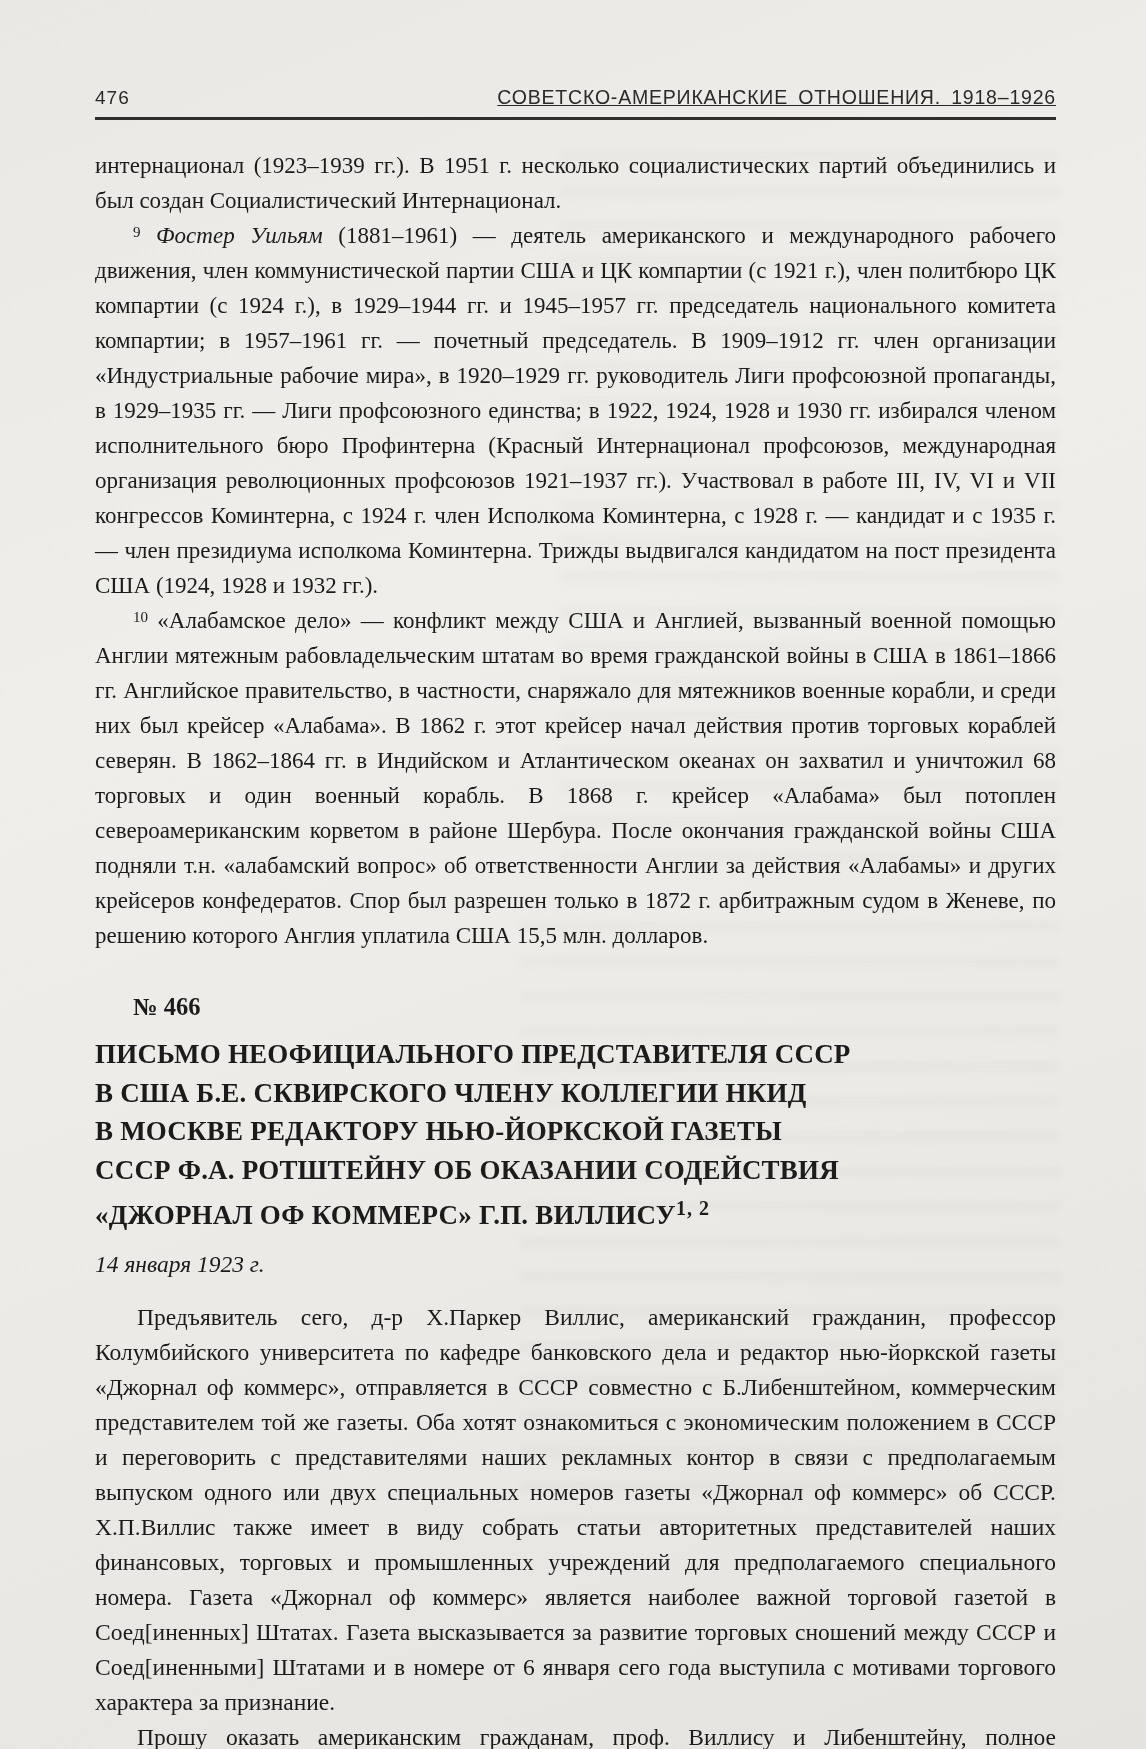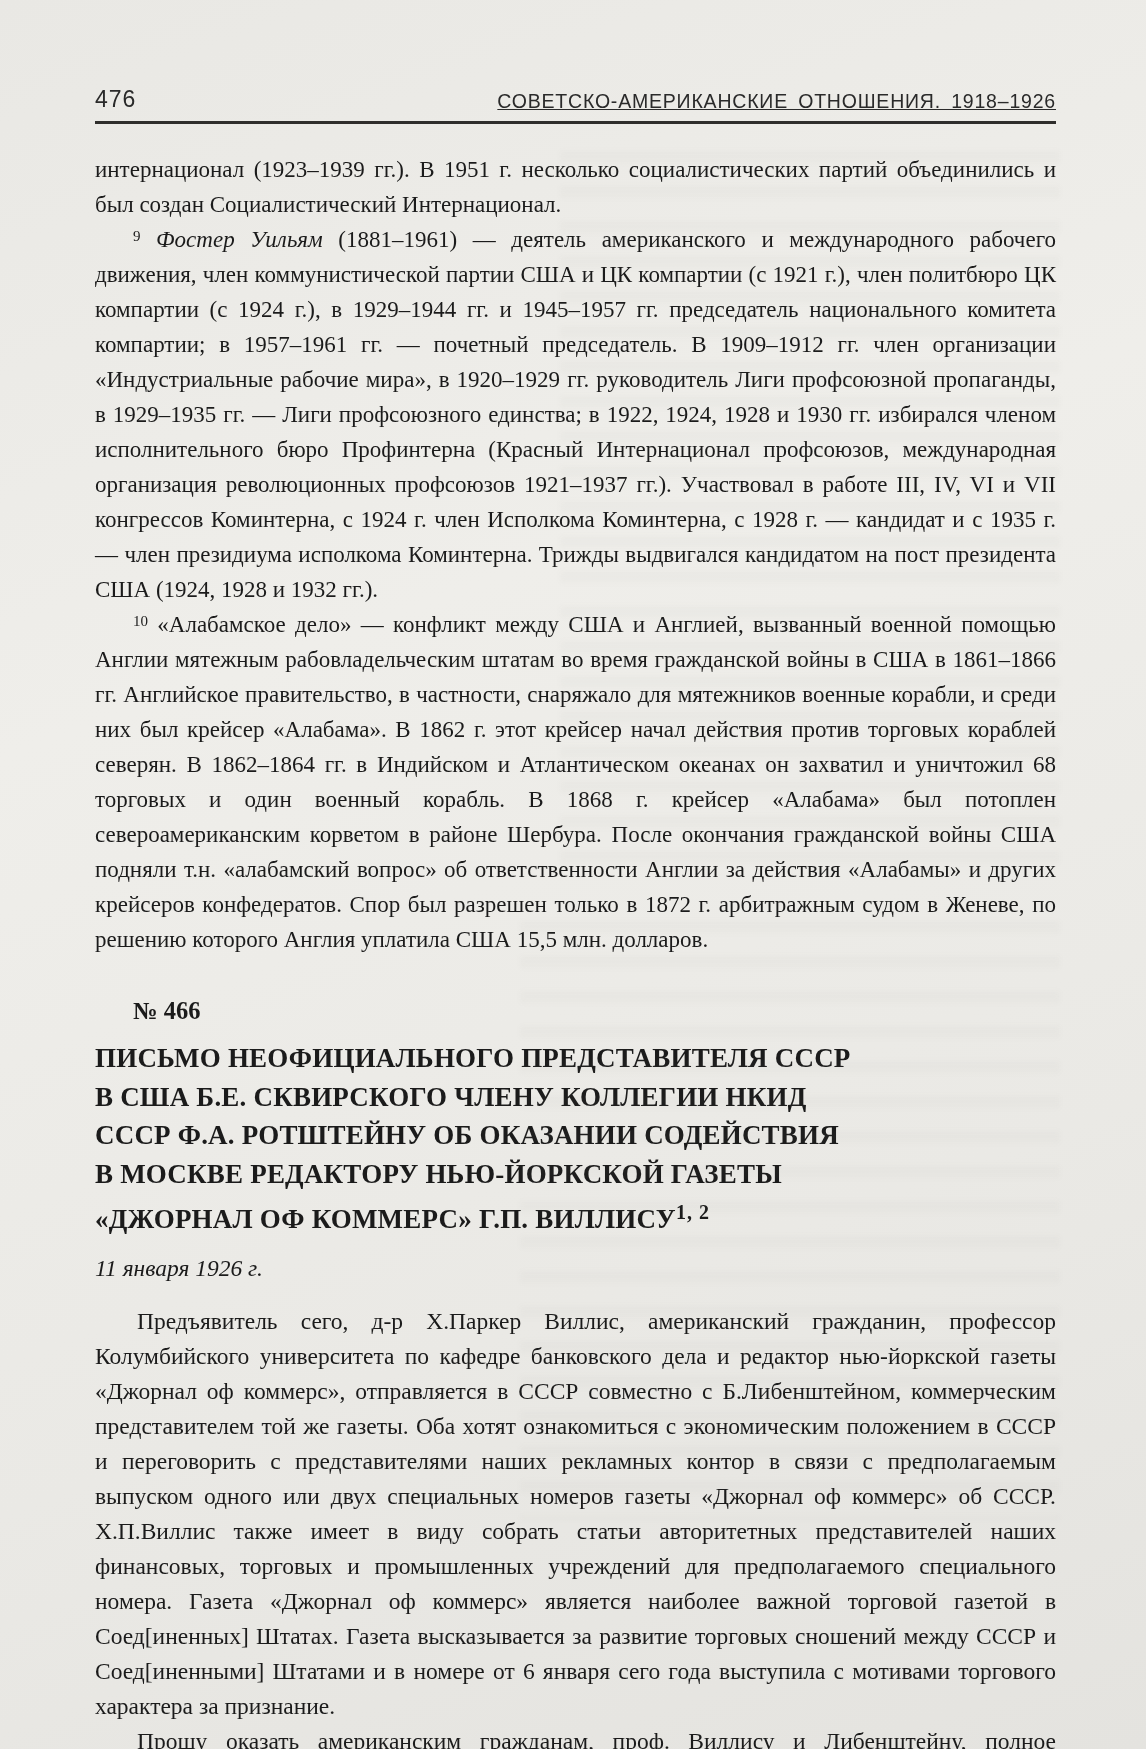--- a/index.html
+++ b/index.html
@@ -31,21 +31,21 @@
   }
   .ghost-a{left:560px;top:130px;width:500px;height:740px;}
   .ghost-b{left:520px;top:900px;width:540px;height:620px;}
 
   .running-head{
     display:flex;justify-content:space-between;align-items:flex-end;
     font-family:"Liberation Sans", sans-serif;
     border-bottom:3px solid #2f2e2c;
     padding-bottom:8px;
   }
-  .page-number{font-size:23px;color:#2a2a2a;letter-spacing:1px;}
+  .page-number{font-size:19px;color:#2a2a2a;letter-spacing:1px;}
   .running-title{font-size:19.5px;color:#2a2a2a;letter-spacing:.8px;word-spacing:4px;text-decoration:underline;}
 
   .text-block{margin-top:28px;font-size:23px;line-height:35px;text-align:justify;}
   .text-block p{margin:0;}
   .fn-indent{text-indent:38px;}
   sup.fn-marker{font-size:15px;line-height:0;vertical-align:6px;}
 
   .doc-number{
     margin-top:40px;
     font-weight:bold;
@@ -85,25 +85,25 @@
     <p>интернационал (1923–1939 гг.). В 1951 г. несколько социалистических партий объединились и был создан Социалистический Интернационал.</p>
     <p class="fn-indent"><sup class="fn-marker">9</sup> <i>Фостер Уильям</i><span> (1881–1961) — деятель американского и международного рабочего движения, член коммунистической партии США и ЦК компартии (с 1921 г.), член политбюро ЦК компартии (с 1924 г.), в 1929–1944 гг. и 1945–1957 гг. председатель национального комитета компартии; в 1957–1961 гг. — почетный председатель. В 1909–1912 гг. член организации «Индустриальные рабочие мира», в 1920–1929 гг. руководитель Лиги профсоюзной пропаганды, в 1929–1935 гг. — Лиги профсоюзного единства; в 1922, 1924, 1928 и 1930 гг. избирался членом исполнительного бюро Профинтерна (Красный Интернационал профсоюзов, международная организация революционных профсоюзов 1921–1937 гг.). Участвовал в работе III, IV, VI и VII конгрессов Коминтерна, с 1924 г. член Исполкома Коминтерна, с 1928 г. — кандидат и с 1935 г. — член президиума исполкома Коминтерна. Трижды выдвигался кандидатом на пост президента США (1924, 1928 и 1932 гг.).</span></p>
     <p class="fn-indent"><sup class="fn-marker">10</sup> <span>«Алабамское дело» — конфликт между США и Англией, вызванный военной помощью Англии мятежным рабовладельческим штатам во время гражданской войны в США в 1861–1866 гг. Английское правительство, в частности, снаряжало для мятежников военные корабли, и среди них был крейсер «Алабама». В 1862 г. этот крейсер начал действия против торговых кораблей северян. В 1862–1864 гг. в Индийском и Атлантическом океанах он захватил и уничтожил 68 торговых и один военный корабль. В 1868 г. крейсер «Алабама» был потоплен североамериканским корветом в районе Шербура. После окончания гражданской войны США подняли т.н. «алабамский вопрос» об ответственности Англии за действия «Алабамы» и других крейсеров конфедератов. Спор был разрешен только в 1872 г. арбитражным судом в Женеве, по решению которого Англия уплатила США 15,5 млн. долларов.</span></p>
   </div>
 
   <div class="doc-number">№ 466</div>
 
   <div class="doc-title">
     <div>ПИСЬМО НЕОФИЦИАЛЬНОГО ПРЕДСТАВИТЕЛЯ СССР</div>
     <div>В США Б.Е. СКВИРСКОГО ЧЛЕНУ КОЛЛЕГИИ НКИД</div>
+    <div>В МОСКВЕ РЕДАКТОРУ НЬЮ-ЙОРКСКОЙ ГАЗЕТЫ</div>
     <div>СССР Ф.А. РОТШТЕЙНУ ОБ ОКАЗАНИИ СОДЕЙСТВИЯ</div>
-    <div>В МОСКВЕ РЕДАКТОРУ НЬЮ-ЙОРКСКОЙ ГАЗЕТЫ</div>
     <div><span>«ДЖОРНАЛ ОФ КОММЕРС» Г.П. ВИЛЛИСУ</span><sup>1, 2</sup></div>
   </div>
 
-  <div class="doc-date">11 января 1926 г.</div>
+  <div class="doc-date">14 января 1923 г.</div>
 
   <div class="doc-body">
     <p>Предъявитель сего, д-р Х.Паркер Виллис, американский гражданин, профессор Колумбийского университета по кафедре банковского дела и редактор нью-йоркской газеты «Джорнал оф коммерс», отправляется в СССР совместно с Б.Либенштейном, коммерческим представителем той же газеты. Оба хотят ознакомиться с экономическим положением в СССР и переговорить с представителями наших рекламных контор в связи с предполагаемым выпуском одного или двух специальных номеров газеты «Джорнал оф коммерс» об СССР. Х.П.Виллис также имеет в виду собрать статьи авторитетных представителей наших финансовых, торговых и промышленных учреждений для предполагаемого специального номера. Газета «Джорнал оф коммерс» является наиболее важной торговой газетой в Соед[иненных] Штатах. Газета высказывается за развитие торговых сношений между СССР и Соед[иненными] Штатами и в номере от 6 января сего года выступила с мотивами торгового характера за признание.</p>
     <p>Прошу оказать американским гражданам, проф. Виллису и Либенштейну, полное содействие в наиболее успешном достижении их задач.</p>
   </div>
 
 </div>
 
 </body></html>

